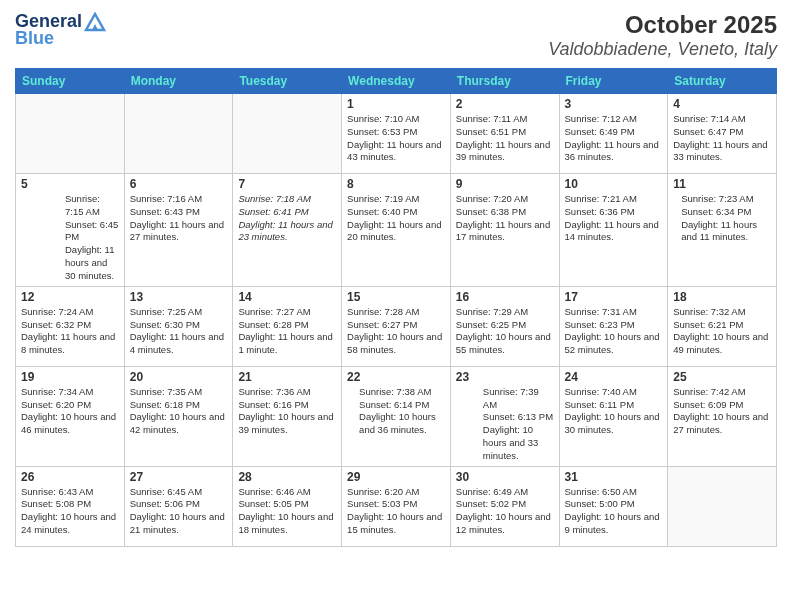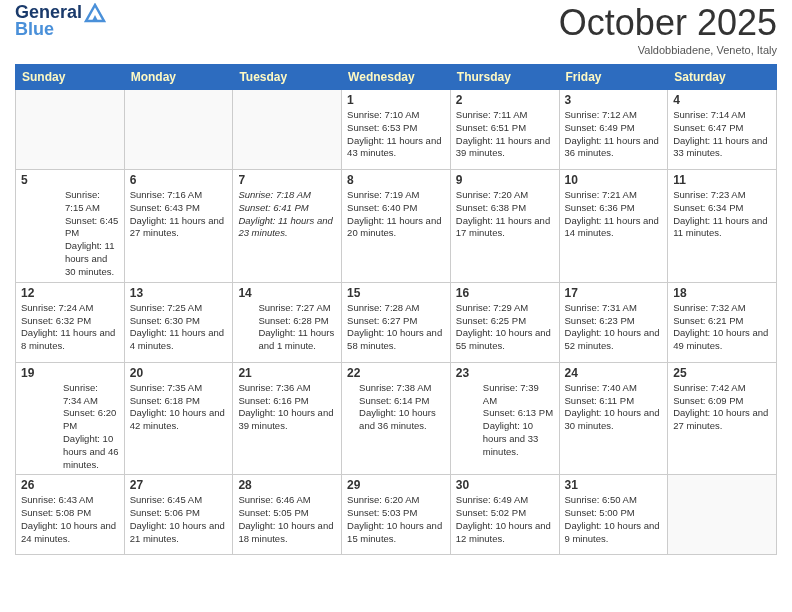--- a/index.html
+++ b/index.html
@@ -1,22 +1,22 @@
 <!DOCTYPE html>
 <html><head>
   <meta charset="utf-8">
   <style>
     * { box-sizing: border-box; margin: 0; padding: 0; }
     body { font-family: Arial, sans-serif; background: #fff; width: 792px; height: 612px; overflow: hidden; }
-    .container { width: 792px; padding: 2px 15px; }
+    .container { width: 792px; padding: 11px 15px; }
     .header { display: flex; justify-content: space-between; align-items: flex-start; margin-bottom: 8px; }
     .logo { display: flex; align-items: center; }
     .title-block { text-align: right; }
     table { width: 100%; border-collapse: collapse; table-layout: fixed; }
-    thead th { background-color: #2d6cbf; color: #fef9c3; text-align: left; padding: 5px 6px; font-size: 12px; font-weight: bold; border: 1px solid #2d6cbf; }
+    thead th { background-color: #2d6cbf; color: #5eead4; text-align: left; padding: 5px 6px; font-size: 12px; font-weight: bold; border: 1px solid #2d6cbf; }
     td { border: 1px solid #ccc; vertical-align: top; padding: 3px 5px; font-size: 9.5px; color: #333; width: calc(100%/7); min-height: 70px; }
     .day-num { font-weight: bold; font-size: 12px; margin-bottom: 2px; display: block; }
     .cell-text { line-height: 1.35; }
     tr.week td { height: 80px; }
     .empty { background: #f9f9f9; }
   </style>
 </head>
 <body>
 
 <div class="container">
@@ -27,22 +27,22 @@
           <span style="font-size:18px;font-weight:bold;color:#1a3a6b;">General</span>
           <svg width="22" height="20" viewBox="0 0 22 20" style="margin-left:2px">
             <polygon points="2,18 11,2 20,18" fill="none" stroke="#4a90d9" stroke-width="2.5"></polygon>
             <polygon points="8,18 14,18 11,12" fill="#4a90d9"></polygon>
           </svg>
         </div>
         <span style="font-size:18px;font-weight:bold;color:#4a90d9;margin-top:-4px;">Blue</span>
       </div>
     </div>
     <div class="title-block">
-      <div style="font-size:36px;color:#333;font-weight:400;">October 2025</div>
-      <div style="font-size:11px;color:#555;">Valdobbiadene, Veneto, Italy</div>
+      <div style="font-size:24px;color:#333;font-weight:700;">October 2025</div>
+      <div style="font-size:18px;color:#555;font-style:italic;">Valdobbiadene, Veneto, Italy</div>
     </div>
   </div>
 
   <table>
     <thead>
       <tr>
 
       <th>Sunday</th>
           <th>Monday</th>
           <th>Tuesday</th>
@@ -114,41 +114,41 @@
 Daylight: 11 hours and 17 minutes.</div>
           </td>
           <td>
             <span class="day-num">10</span>
             <div class="cell-text" style="white-space: pre-line;">Sunrise: 7:21 AM
 Sunset: 6:36 PM
 Daylight: 11 hours and 14 minutes.</div>
           </td>
           <td>
             <span class="day-num">11</span>
-            <div class="cell-text" style="white-space: pre-line;">Sunrise: 7:23 AM
+            <div class="cell-text" style="white-space: pre-line; margin-left: 8px;">Sunrise: 7:23 AM
 Sunset: 6:34 PM
 Daylight: 11 hours and 11 minutes.</div>
           </td>
         </tr>
         <tr class="week">
           <td>
             <span class="day-num">12</span>
             <div class="cell-text" style="white-space: pre-line;">Sunrise: 7:24 AM
 Sunset: 6:32 PM
 Daylight: 11 hours and 8 minutes.</div>
           </td>
           <td>
             <span class="day-num">13</span>
             <div class="cell-text" style="white-space: pre-line;">Sunrise: 7:25 AM
 Sunset: 6:30 PM
 Daylight: 11 hours and 4 minutes.</div>
           </td>
           <td>
             <span class="day-num">14</span>
-            <div class="cell-text" style="white-space: pre-line; margin-left: 20px;">Sunrise: 7:27 AM
+            <div class="cell-text" style="white-space: pre-line;">Sunrise: 7:27 AM
 Sunset: 6:28 PM
 Daylight: 11 hours and 1 minute.</div>
           </td>
           <td>
             <span class="day-num">15</span>
             <div class="cell-text" style="white-space: pre-line;">Sunrise: 7:28 AM
 Sunset: 6:27 PM
 Daylight: 10 hours and 58 minutes.</div>
           </td>
           <td>
@@ -166,21 +166,21 @@
           <td>
             <span class="day-num">18</span>
             <div class="cell-text" style="white-space: pre-line;">Sunrise: 7:32 AM
 Sunset: 6:21 PM
 Daylight: 10 hours and 49 minutes.</div>
           </td>
         </tr>
         <tr class="week">
           <td>
             <span class="day-num">19</span>
-            <div class="cell-text" style="white-space: pre-line; margin-left: 42px;">Sunrise: 7:34 AM
+            <div class="cell-text" style="white-space: pre-line;">Sunrise: 7:34 AM
 Sunset: 6:20 PM
 Daylight: 10 hours and 46 minutes.</div>
           </td>
           <td>
             <span class="day-num">20</span>
             <div class="cell-text" style="white-space: pre-line;">Sunrise: 7:35 AM
 Sunset: 6:18 PM
 Daylight: 10 hours and 42 minutes.</div>
           </td>
           <td>

